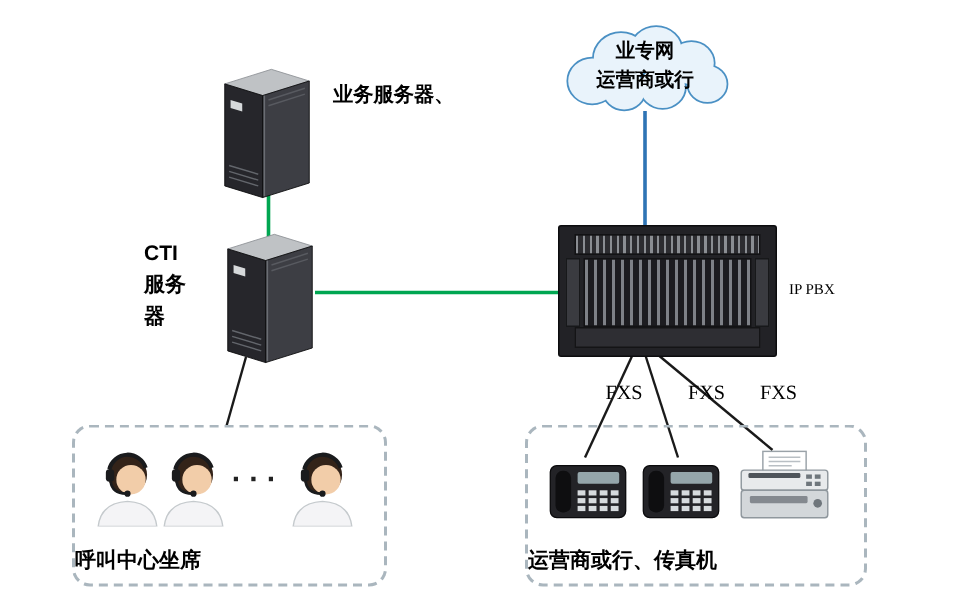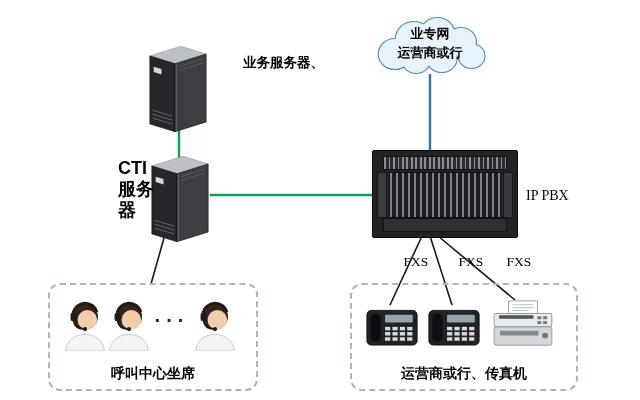--- a/index.html
+++ b/index.html
@@ -3,23 +3,23 @@
 <meta charset="utf-8">
 <style>
   html,body { margin:0; padding:0; background:#ffffff; }
   .canvas {
     position:relative; width:640px; height:400px; background:#ffffff;
     font-family:"Liberation Sans","DejaVu Sans",sans-serif; overflow:hidden;
   }
   .abs { position:absolute; }
   .links { position:absolute; left:0; top:0; pointer-events:none; }
   .zh-label { font-weight:700; font-size:13.5px; color:#000; line-height:21px; }
-  .serif-label { font-family:"Liberation Serif","DejaVu Serif",serif; font-size:14px; color:#000; }
+  .serif-label { font-family:"Liberation Serif","DejaVu Serif",serif; font-size:10px; color:#000; }
   .dashed-box { border:2px dashed #aab6be; border-radius:12px; box-sizing:border-box; }
-  .box-label { position:absolute; left:0; right:0; bottom:6px; text-align:center;
+  .box-label { position:absolute; left:0; right:0; bottom:6px; text-align:left;
                font-weight:700; font-size:14px; color:#000; }
   .dots { font-weight:700; font-size:20px; letter-spacing:5px; color:#222; }
 
   
   .pbx { background:#222226; border:1px solid #0c0c0e; border-radius:2px; }
   .pbx-topvent { position:absolute; left:10px; right:10px; top:5px; height:12px;
     background:repeating-linear-gradient(90deg,#8a8d92 0 1.5px,#2c2c30 1.5px 4.5px);
     border:1px solid #121214; }
   .pbx-slats { position:absolute; left:16px; right:16px; top:21px; height:44px;
     background:repeating-linear-gradient(90deg,#7e8187 0 2px,#1c1c20 2px 6px);
@@ -52,39 +52,39 @@
       <polygon points="32,24 64,14 64,84 32,94" fill="#3d3e44" stroke="#0a0a0c" stroke-width="0.6"></polygon>
       <line x1="33.2" y1="24" x2="33.2" y2="93" stroke="#6a6d73" stroke-width="1"></line>
       <polygon points="10,27 18,29.5 18,35 10,32.5" fill="#d6d9db"></polygon>
       <line x1="9" y1="72" x2="29" y2="78" stroke="#63666c" stroke-width="1"></line>
       <line x1="9" y1="76" x2="29" y2="82" stroke="#63666c" stroke-width="1"></line>
       <line x1="9" y1="80" x2="29" y2="86" stroke="#63666c" stroke-width="1"></line>
       <line x1="36" y1="27" x2="61" y2="19" stroke="#585a60" stroke-width="1"></line>
       <line x1="36" y1="31" x2="61" y2="23" stroke="#585a60" stroke-width="1"></line>
     </svg>
   </div>
-  <div class="abs zh-label" style="left:222px;top:52px;width:160px;margin-left:21px;">
+  <div class="abs zh-label" style="left:222px;top:52px;width:160px;">
     <div>业务服务器、</div>
   </div>
 
   <div class="abs" style="left:146px;top:150px;width:68px;height:96px;">
     <svg viewBox="0 0 70 98" width="68" height="96">
       <polygon points="6,16 38,6 64,14 32,24" fill="#bfc2c5" stroke="#8e9296" stroke-width="0.6"></polygon>
       <polygon points="6,16 32,24 32,94 6,86" fill="#26262b" stroke="#0a0a0c" stroke-width="0.6"></polygon>
       <polygon points="32,24 64,14 64,84 32,94" fill="#3d3e44" stroke="#0a0a0c" stroke-width="0.6"></polygon>
       <line x1="33.2" y1="24" x2="33.2" y2="93" stroke="#6a6d73" stroke-width="1"></line>
       <polygon points="10,27 18,29.5 18,35 10,32.5" fill="#d6d9db"></polygon>
       <line x1="9" y1="72" x2="29" y2="78" stroke="#63666c" stroke-width="1"></line>
       <line x1="9" y1="76" x2="29" y2="82" stroke="#63666c" stroke-width="1"></line>
       <line x1="9" y1="80" x2="29" y2="86" stroke="#63666c" stroke-width="1"></line>
       <line x1="36" y1="27" x2="61" y2="19" stroke="#585a60" stroke-width="1"></line>
       <line x1="36" y1="31" x2="61" y2="23" stroke="#585a60" stroke-width="1"></line>
     </svg>
   </div>
-  <div class="abs zh-label" style="left:118px;top:158px;width:40px;font-size:18px;">
+  <div class="abs zh-label" style="left:96px;top:158px;width:40px;font-size:14px;">
     <div>CTI</div>
     <div>服务</div>
     <div>器</div>
   </div>
 
   <div class="abs" style="left:366px;top:10px;width:128px;height:70px;">
     <svg viewBox="0 0 120 70" width="128" height="70" preserveAspectRatio="none">
       <g fill="#e9f3fb" stroke="#4a90c4" stroke-width="2.2">
         <circle cx="27" cy="44" r="15"></circle>
           <circle cx="45" cy="29" r="17"></circle>

